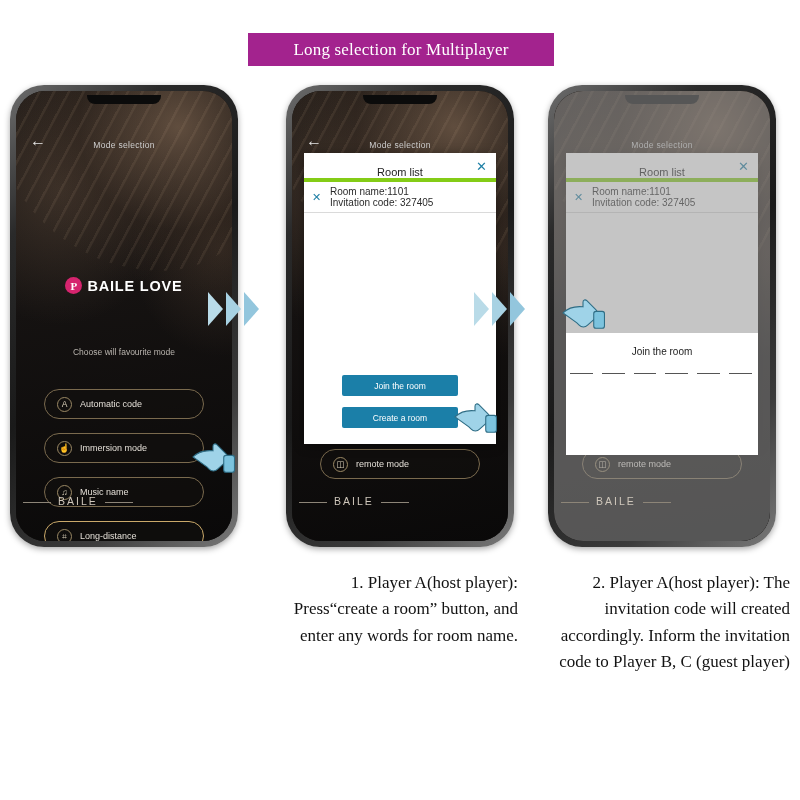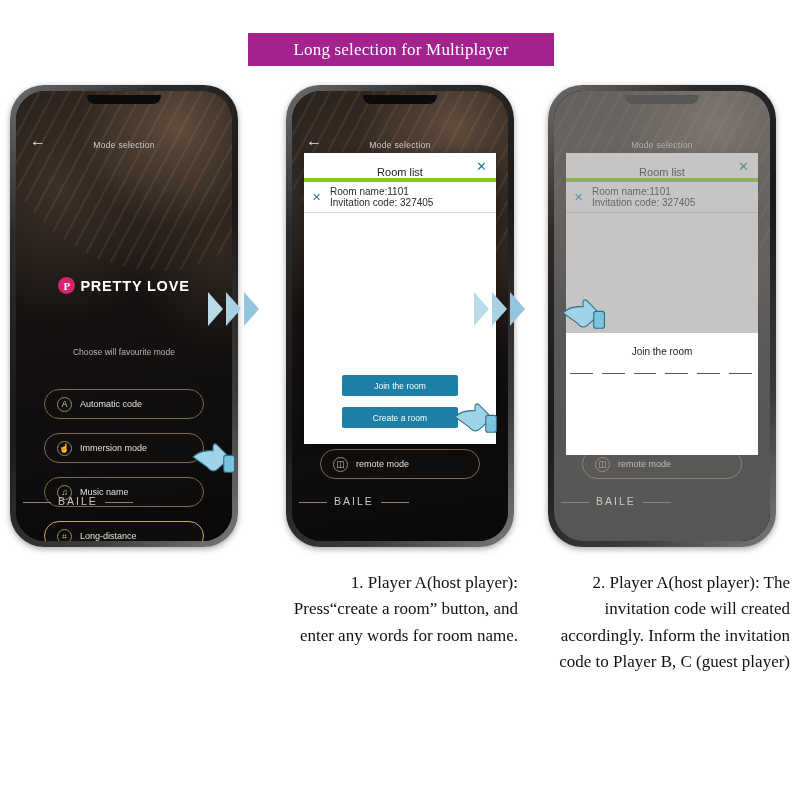--- a/index.html
+++ b/index.html
@@ -257,21 +257,21 @@
     <div class="swirl"></div>
     <div class="notch"></div>
 
     <div class="back-arrow">←</div>
     <div class="topbar">
       <span class="title">Mode selection</span>
     </div>
 
     <div class="brand">
       <span class="mark">P</span>
-      <span class="word">PRETTY LOVE</span>
+      <span class="word">BAILE LOVE</span>
     </div>
 
     <div class="choose">Choose will favourite mode</div>
 
     <div class="mode-list">
       <div class="mode-btn">
         <span class="ic">A</span>
         <span>Automatic code</span>
       </div>
       <div class="mode-btn">

